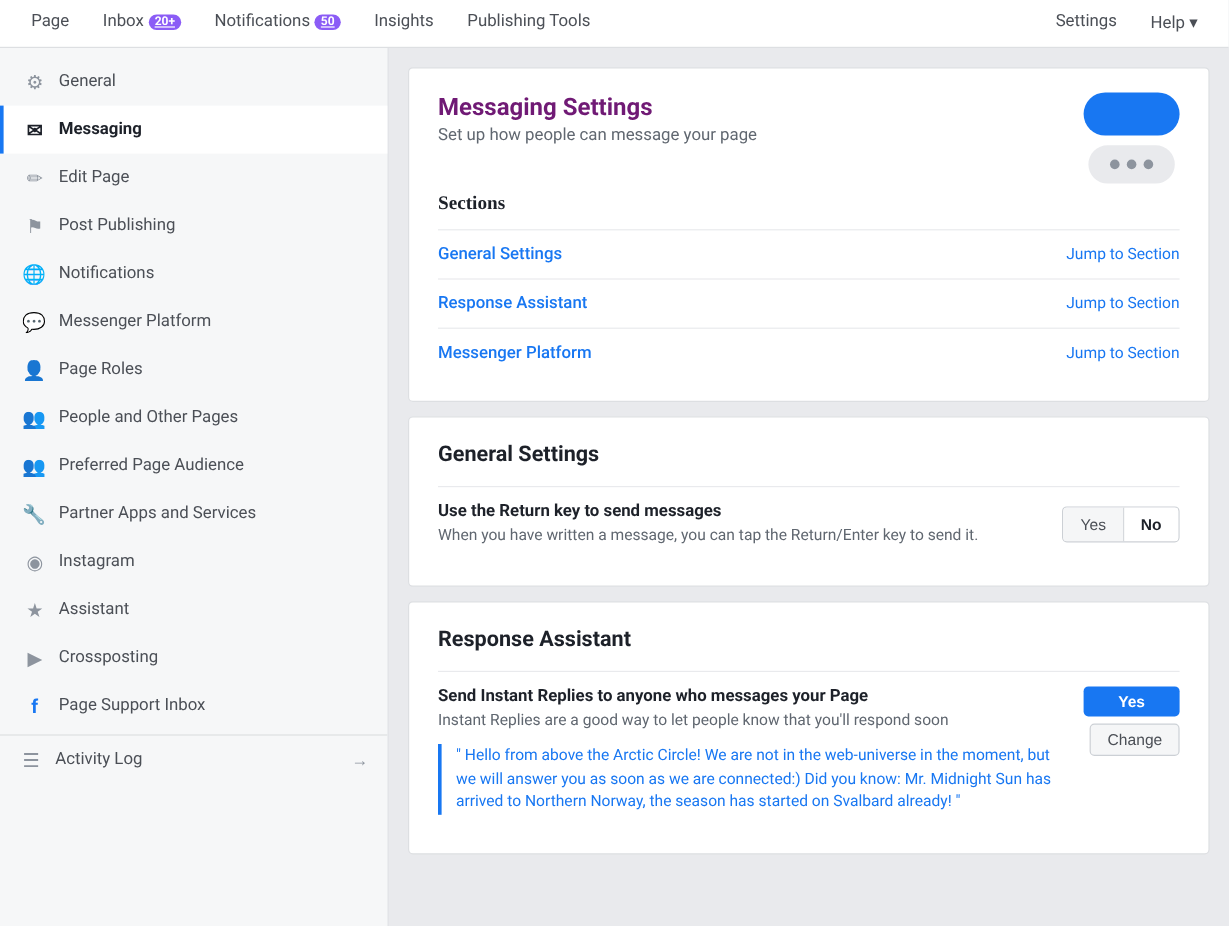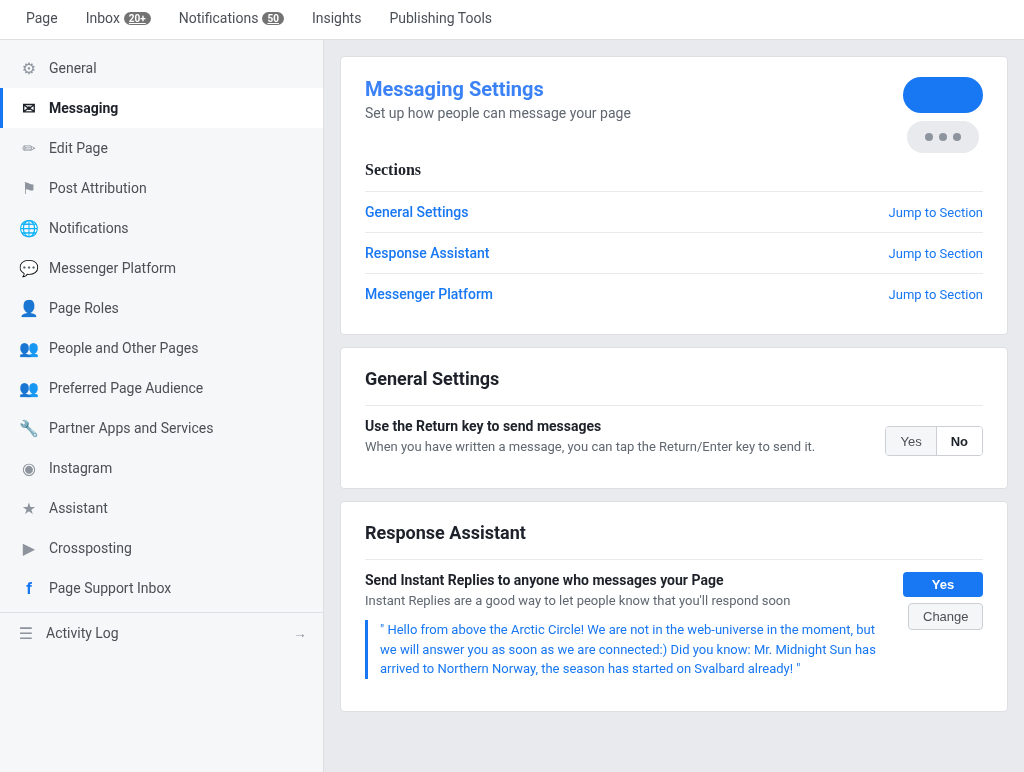--- a/index.html
+++ b/index.html
@@ -25,21 +25,21 @@
       height: 36px;
       display: flex;
       align-items: center;
       font-size: 14px;
       color: #4b4f56;
       cursor: pointer;
       border-bottom: 3px solid transparent;
       position: relative;
     }
     .nav-badge {
-      background: #737373;
+      background: #8b5cf6;
       color: #fff;
       font-size: 10px;
       font-weight: bold;
       border-radius: 8px;
       padding: 1px 5px;
       margin-left: 4px;
       min-width: 18px;
       text-align: right;
       text-decoration: underline;
     }
@@ -127,21 +127,21 @@
     
     .msg-header {
       display: flex;
       align-items: flex-start;
       justify-content: space-between;
       margin-bottom: 8px;
     }
     .msg-title {
       font-size: 20px;
       font-weight: bold;
-      color: #3b82f6;
+      color: #701a75;
     }
     .msg-subtitle {
       font-size: 14px;
       color: #606770;
       margin-top: 4px;
     }
     .toggle-area {
       display: flex;
       flex-direction: column;
       align-items: center;
@@ -199,21 +199,21 @@
 
     
     .section-heading {
       font-size: 18px;
       font-weight: bold;
       color: #1d2129;
       margin-bottom: 16px;
     }
     .setting-row {
       display: flex;
-      align-items: flex-end;
+      align-items: center;
       justify-content: space-between;
       padding: 12px 0;
       border-top: 1px solid #e9eaed;
     }
     .setting-text { flex: 1; padding-right: 20px; }
     .setting-title { font-size: 14px; font-weight: bold; color: #1d2129; }
     .setting-desc { font-size: 13px; color: #606770; margin-top: 4px; line-height: 1.4; }
     .toggle-group {
       display: flex;
       align-items: center;
@@ -300,40 +300,48 @@
       <span>Notifications</span>
       <span class="nav-badge">50</span>
     </div>
     <div class="nav-item">
       <span>Insights</span>
     </div>
     <div class="nav-item">
       <span>Publishing Tools</span>
     </div>
   </div>
+  <div class="top-nav-right">
+    <div class="nav-item">
+      <span>Settings</span>
+    </div>
+    <div class="nav-item">
+      <span>Help ▾</span>
+    </div>
+  </div>
 </nav>
 
 <div class="layout">
 
   <aside class="sidebar">
     <div class="sidebar-item">
       <span class="sidebar-icon">⚙</span>
       <span>General</span>
     </div>
     <div class="sidebar-item active">
       <span class="sidebar-icon">✉</span>
       <span>Messaging</span>
     </div>
     <div class="sidebar-item">
       <span class="sidebar-icon">✏</span>
       <span>Edit Page</span>
     </div>
     <div class="sidebar-item">
       <span class="sidebar-icon">⚑</span>
-      <span>Post Attribution</span>
+      <span>Post Publishing</span>
     </div>
     <div class="sidebar-item">
       <span class="sidebar-icon">🌐</span>
       <span>Notifications</span>
     </div>
     <div class="sidebar-item">
       <span class="sidebar-icon">💬</span>
       <span>Messenger Platform</span>
     </div>
     <div class="sidebar-item">

